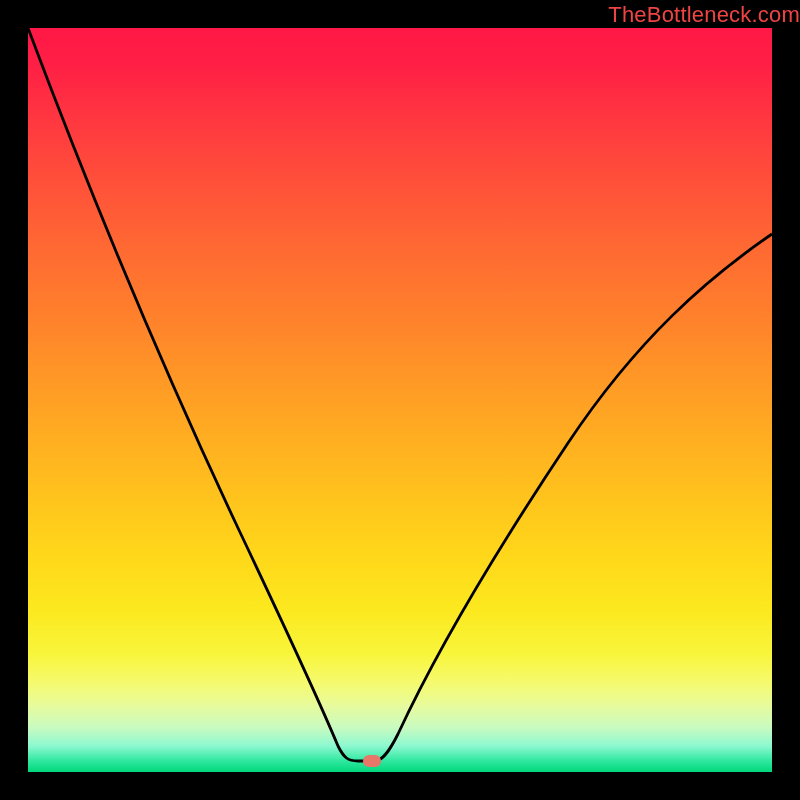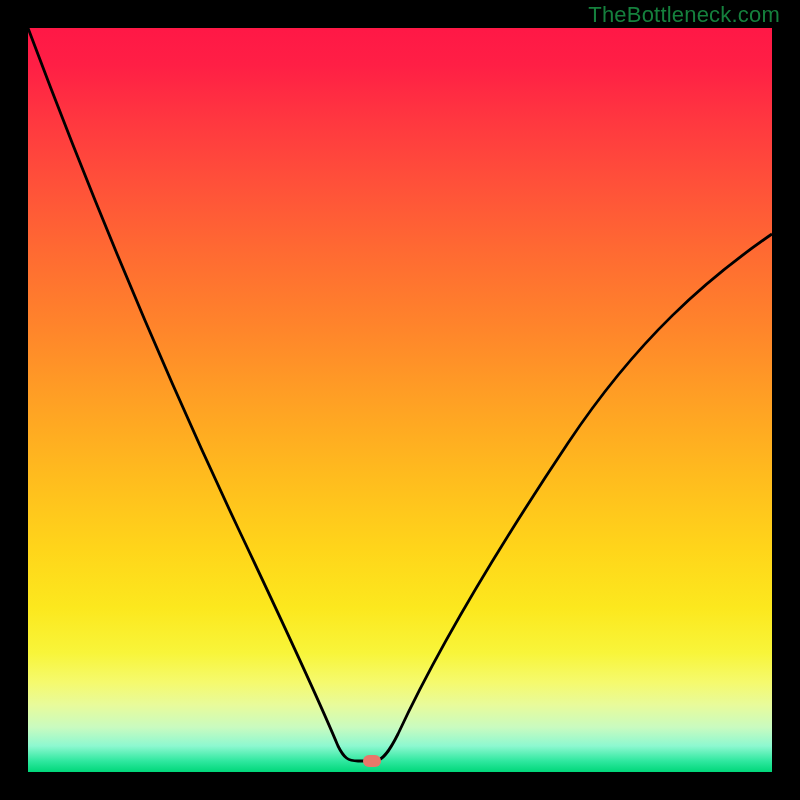--- a/index.html
+++ b/index.html
@@ -12,22 +12,22 @@
   }
   .outer {
     position: absolute;
     top: 0; left: 0;
     width: 800px; height: 800px;
     background: #000;
   }
   .watermark {
     position: absolute;
     top: 2px;
-    right: 20px;
-    color: #15803d;
+    right: 0;
+    color: #ef4444;
     font-size: 22px;
     font-weight: 500;
     letter-spacing: 0.2px;
     z-index: 10;
   }
   .plot-area {
     position: absolute;
     top: 28px;
     left: 28px;
     width: 744px;

